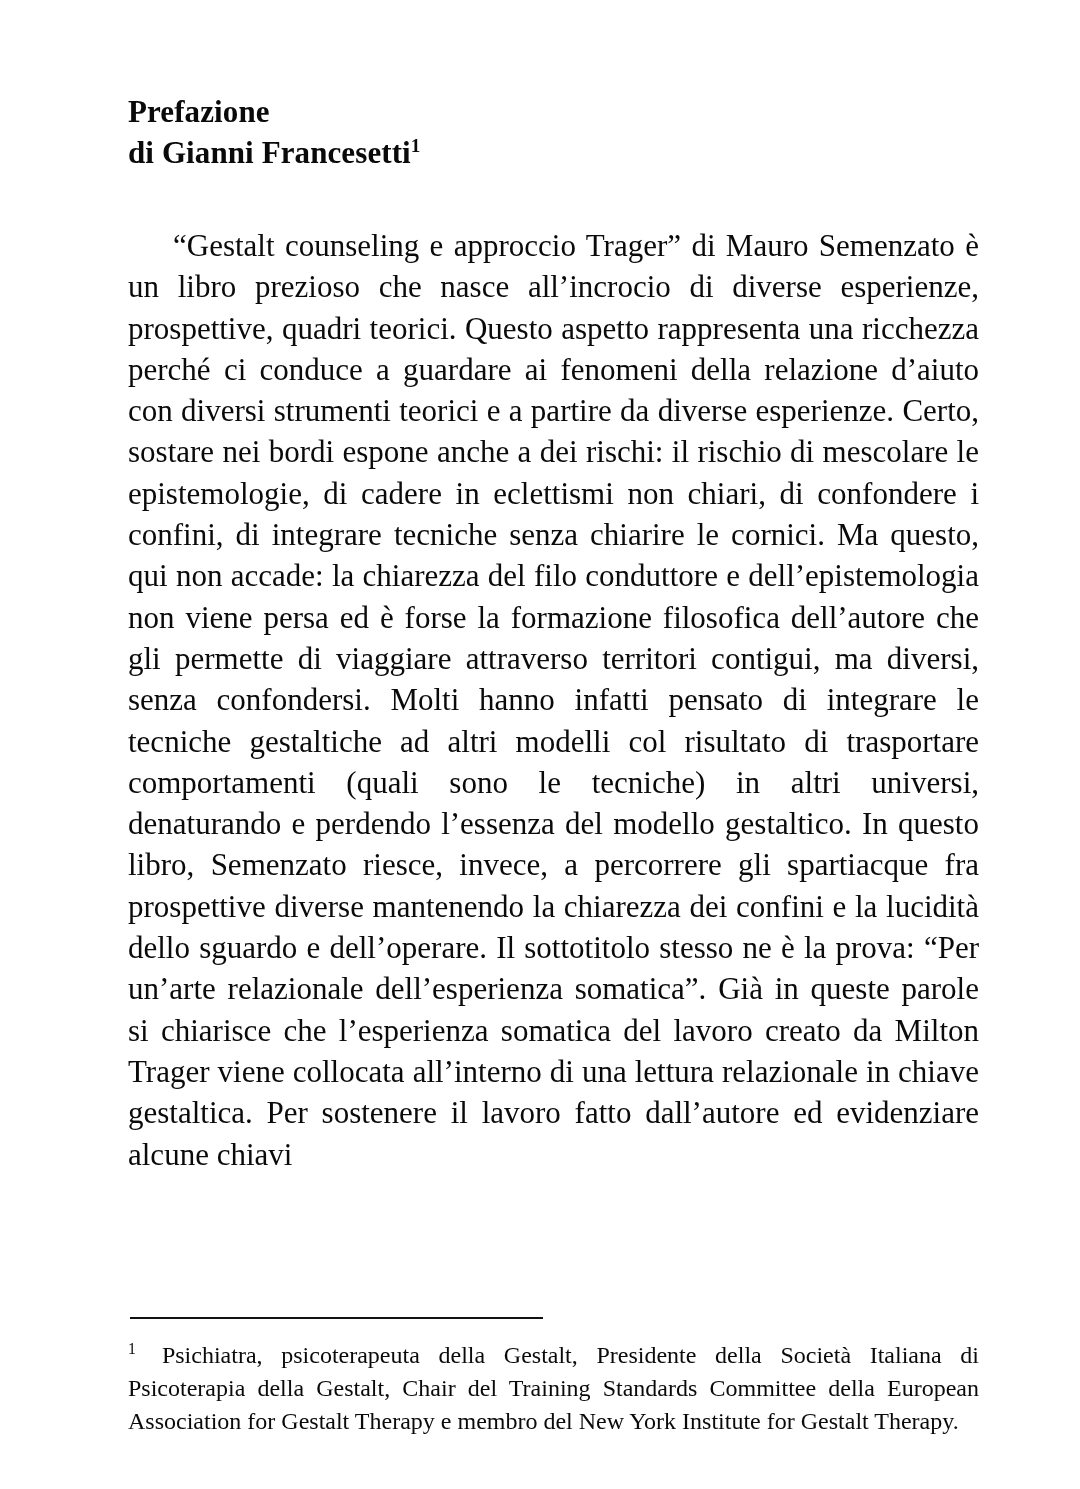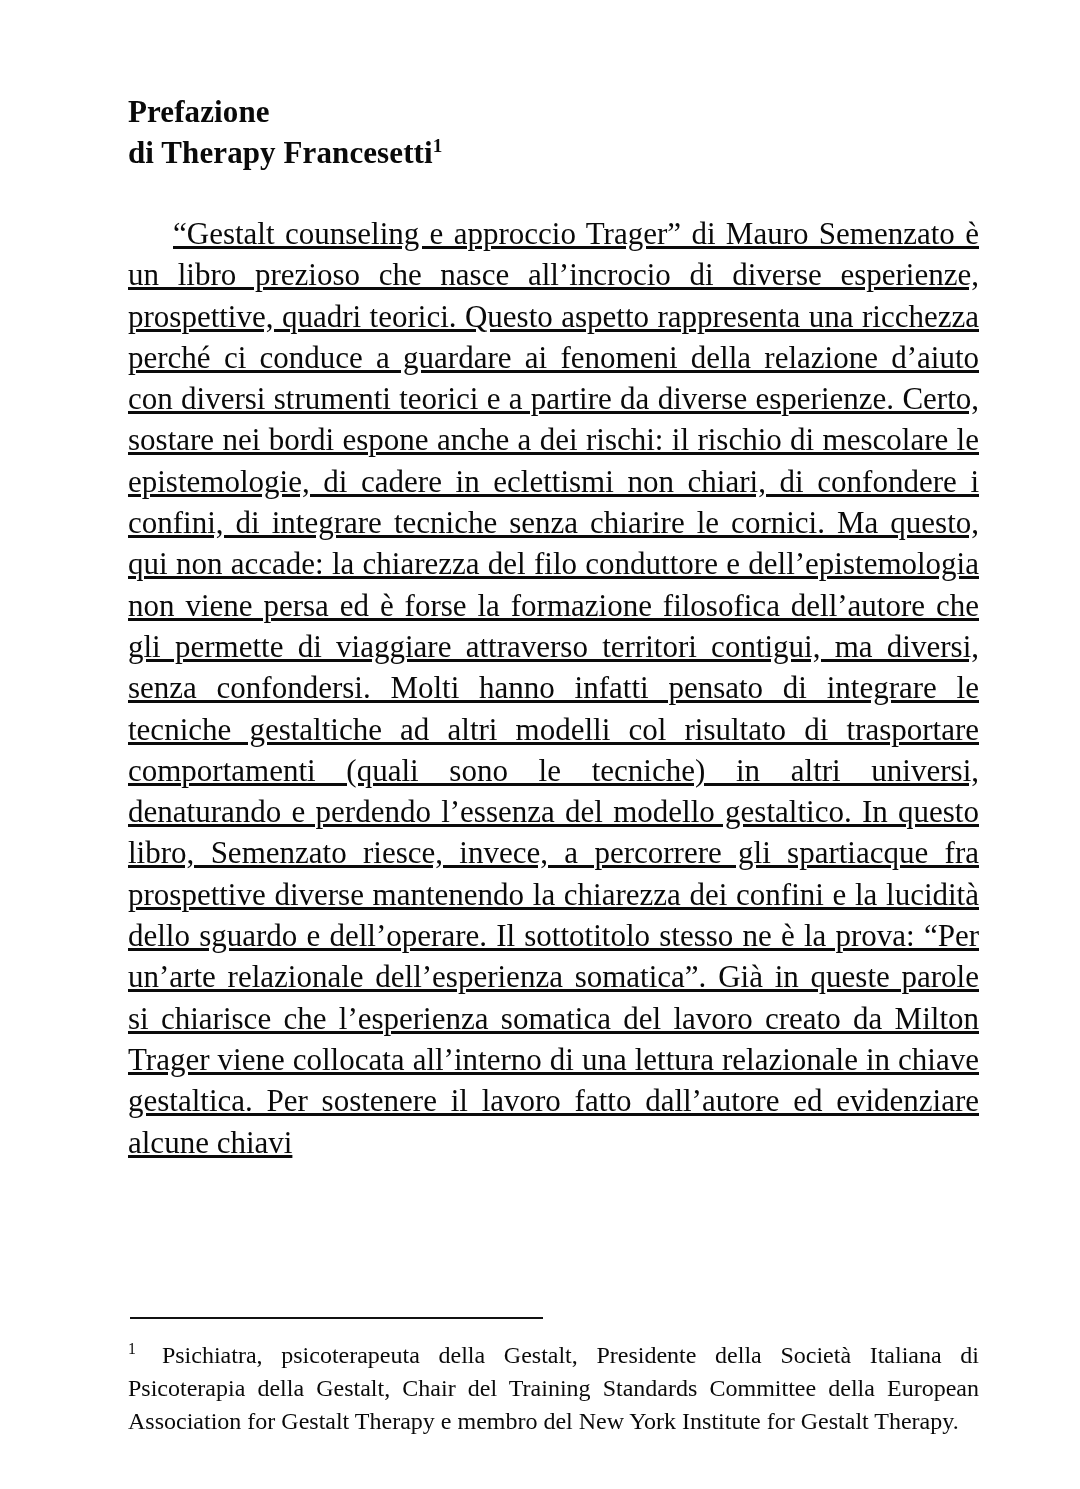--- a/index.html
+++ b/index.html
@@ -42,23 +42,22 @@
     font-size: 0.62em;
     vertical-align: super;
     line-height: 0;
     font-weight: bold;
   }
 
   
   .body-block {
     position: absolute;
     left: 128px;
-    top: 206px;
+    top: 218px;
     width: 851px;
-    text-decoration: underline;
   }
 
   .body-para {
     margin: 0;
     font-size: 31px;
     line-height: 41.3px;
     text-align: justify;
     text-justify: inter-word;
     text-indent: 45px;
     hyphens: none;
@@ -103,21 +102,21 @@
     width: 26px;
   }
 </style>
 </head>
 <body>
 
 <div class="page">
 
   <div class="heading">
     <span class="heading-line"><span>Prefazione</span></span>
-    <span class="heading-line"><span>di Therapy Francesetti</span><sup class="fn-ref">1</sup></span>
+    <span class="heading-line"><span>di Gianni Francesetti</span><sup class="fn-ref">1</sup></span>
   </div>
 
   <div class="body-block">
     <p class="body-para">“Gestalt counseling e approccio Trager” di Mauro Semenzato è un libro prezioso che nasce all’incrocio di diverse esperienze, prospettive, quadri teorici. Questo aspetto rappresenta una ricchezza perché ci conduce a guardare ai fenomeni della relazione d’aiuto con diversi strumenti teorici e a partire da diverse esperienze. Certo, sostare nei bordi espone anche a dei rischi: il rischio di mescolare le epistemologie, di cadere in eclettismi non chiari, di confondere i confini, di integrare tecniche senza chiarire le cornici. Ma questo, qui non accade: la chiarezza del filo conduttore e dell’epistemologia non viene persa ed è forse la formazione filosofica dell’autore che gli permette di viaggiare attraverso territori contigui, ma diversi, senza confondersi. Molti hanno infatti pensato di integrare le tecniche gestaltiche ad altri modelli col risultato di trasportare comportamenti (quali sono le tecniche) in altri universi, denaturando e perdendo l’essenza del modello gestaltico. In questo libro, Semenzato riesce, invece, a percorrere gli spartiacque fra prospettive diverse mantenendo la chiarezza dei confini e la lucidità dello sguardo e dell’operare. Il sottotitolo stesso ne è la prova: “Per un’arte relazionale dell’esperienza somatica”. Già in queste parole si chiarisce che l’esperienza somatica del lavoro creato da Milton Trager viene collocata all’interno di una lettura relazionale in chiave gestaltica. Per sostenere il lavoro fatto dall’autore ed evidenziare alcune chiavi</p>
   </div>
 
   <div class="footnote-area">
     <hr class="footnote-rule">
     <p class="footnote-text"><sup class="fn-num">1</sup><span class="fn-gap"></span><span>Psichiatra, psicoterapeuta della Gestalt, Presidente della Società Italiana di Psicoterapia della Gestalt, Chair del Training Standards Committee della European Association for Gestalt Therapy e membro del New York Institute for Gestalt Therapy.</span></p>
   </div>

